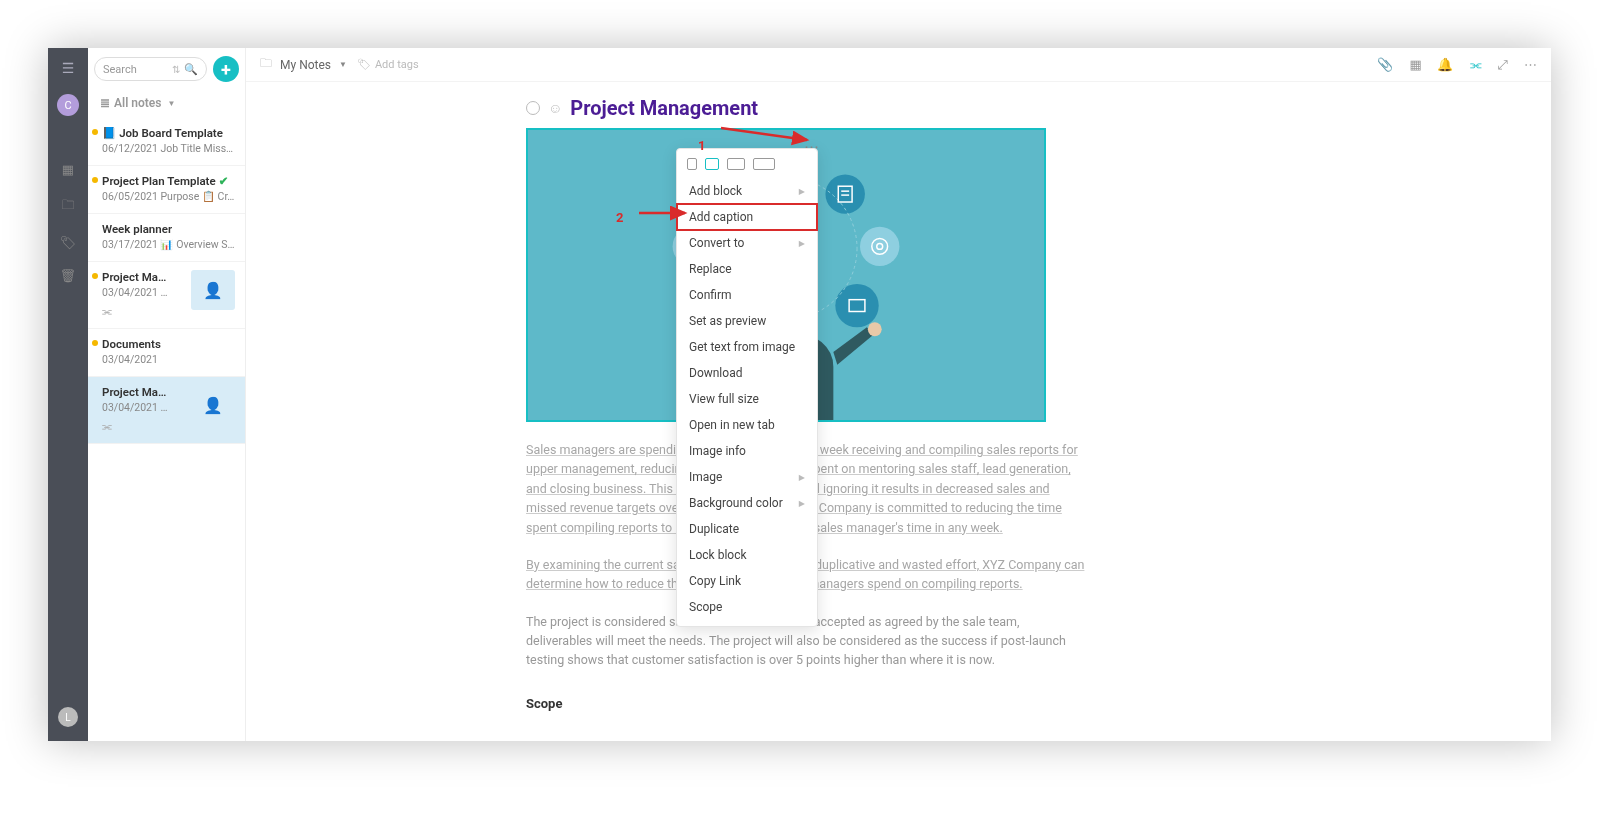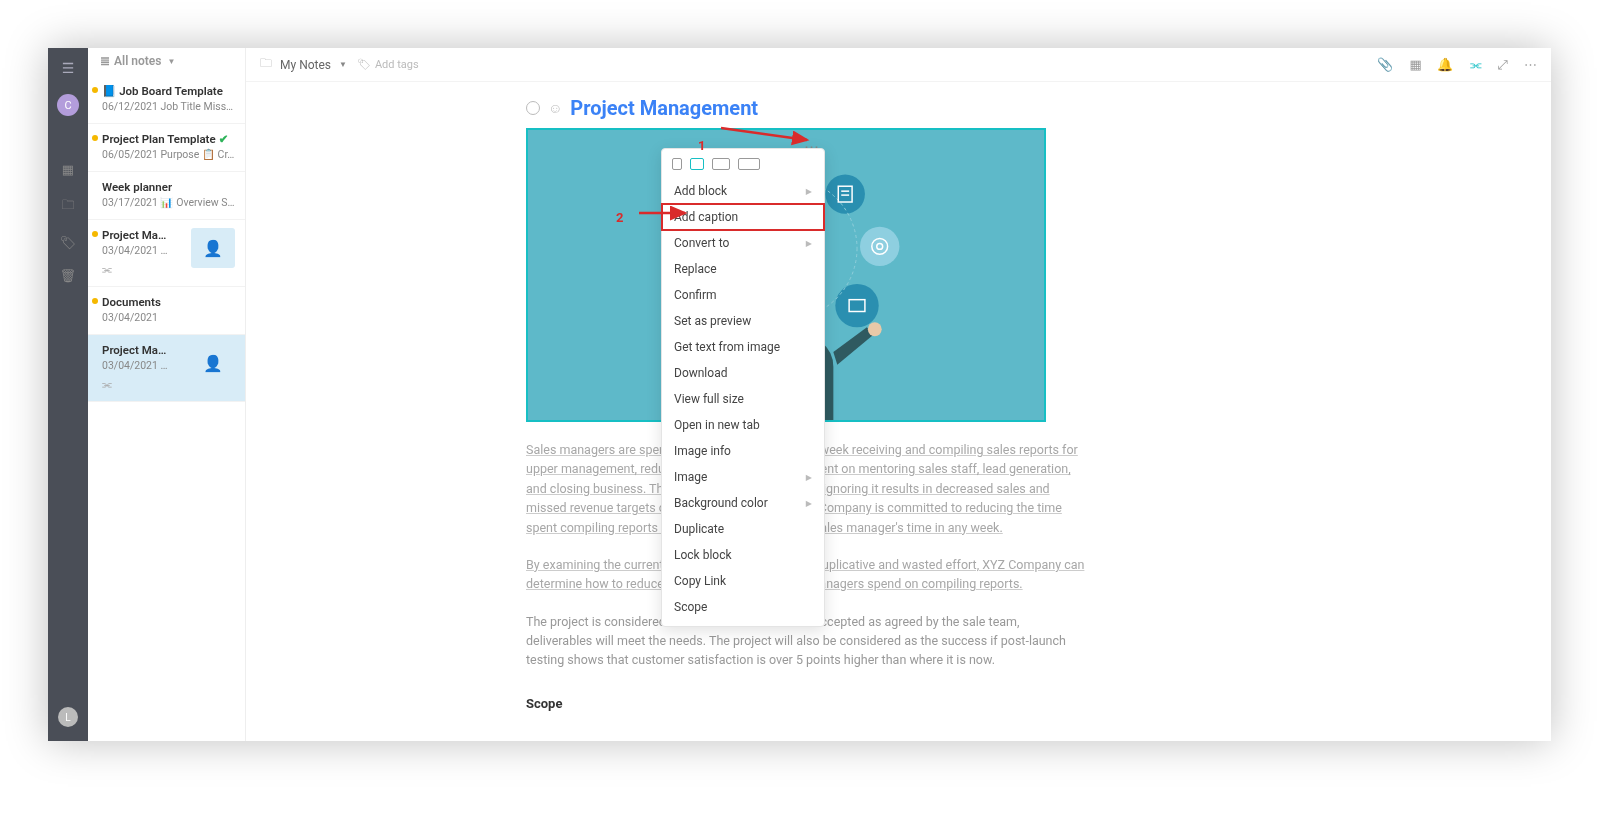--- a/index.html
+++ b/index.html
@@ -41,33 +41,33 @@
 .topbar .tb-left .chev { font-size: 8px; color: #888; }
 .topbar .tags { color: #bbb; font-size: 11px; display: flex; align-items: center; gap: 4px; }
 .topbar .tb-right { margin-left: auto; display: flex; align-items: center; gap: 16px; color: #999; font-size: 13px; }
 .topbar .tb-right .share-active { color: #17bfc4; }
 
 .content { flex: 1; overflow-y: auto; position: relative; padding: 14px 60px 30px 280px; }
 .content-inner { max-width: 560px; }
 .title-row { display: flex; align-items: center; gap: 8px; margin-bottom: 8px; }
 .title-row .circle-icon { width: 14px; height: 14px; border: 1.5px solid #bbb; border-radius: 50%; }
 .title-row .smiley-icon { color: #bbb; font-size: 14px; }
-.page-title { font-size: 20px; font-weight: 700; color: #3b82f6; }
+.page-title { font-size: 20px; font-weight: 700; color: #4c1d95; }
 
 .block-handle { position: absolute; left: 557px; top: 90px; width: 18px; height: 18px; display: flex; align-items: center; justify-content: center; color: #888; font-size: 15px; letter-spacing: 1px; cursor: pointer; }
 
 .hero-image { width: 520px; height: 294px; border: 2px solid #17bfc4; background: #5eb9c9; position: relative; overflow: hidden; }
 .hero-svg { width: 100%; height: 100%; }
 
 .paragraph { font-size: 12.5px; color: #a7a7a7; line-height: 1.55; margin-top: 18px; text-decoration: underline; text-decoration-color: #ccc; }
 .paragraph.no-underline { text-decoration: none; color: #999; }
 .section-head { font-size: 13px; font-weight: 700; color: #333; margin-top: 26px; }
 
 
-.context-menu { position: absolute; left: 415px; top: 100px; width: 164px; background: #fff; border: 1px solid #e4e4e4; border-radius: 4px; box-shadow: 0 4px 16px rgba(0,0,0,0.12); padding: 6px 0; font-size: 12px; color: #444; z-index: 20; }
+.context-menu { position: absolute; left: 430px; top: 100px; width: 142px; background: #fff; border: 1px solid #e4e4e4; border-radius: 4px; box-shadow: 0 4px 16px rgba(0,0,0,0.12); padding: 6px 0; font-size: 12px; color: #444; z-index: 20; }
 .cm-icons-row { display: flex; gap: 8px; padding: 3px 10px 8px; color: #888; }
 .cm-icons-row .ico { width: 16px; height: 12px; border: 1.3px solid #999; border-radius: 2px; }
 .cm-icons-row .ico.active { border-color: #17bfc4; }
 .cm-item { padding: 6px 12px; cursor: pointer; display: flex; align-items: center; justify-content: space-between; }
 .cm-item .sub-chev { font-size: 8px; color: #bbb; }
 .cm-highlight { outline: 2.5px solid #d92b2b; outline-offset: -1px; }
 
 
 .anno { position: absolute; z-index: 30; pointer-events: none; }
 .anno-label { color: #d92b2b; font-weight: 700; font-size: 13px; }
@@ -83,20 +83,28 @@
     <div class="avatar">C</div>
     <div style="height:10px"></div>
     <div class="rail-icon">▦</div>
     <div class="rail-icon">🗀</div>
     <div class="rail-icon">🏷</div>
     <div class="rail-icon">🗑</div>
     <div class="avatar-bottom">L</div>
   </div>
 
   <div class="sidebar">
+    <div class="sidebar-top">
+      <div class="search-box">
+        <span>Search</span>
+        <span class="filter-icon">⇅</span>
+        <span class="mag-icon">🔍</span>
+      </div>
+      <div class="add-btn">+</div>
+    </div>
     <div class="all-notes-row">
       <span>≣</span>
       <span>All notes</span>
       <span class="chev">▼</span>
     </div>
     <div class="note-list" id="note-list">
         <div class="note-item">
           <span class="dot" style="background:#f5b800"></span>
           <div class="title">📘 Job Board Template</div>
           <div class="sub">06/12/2021 Job Title Missi…</div>

